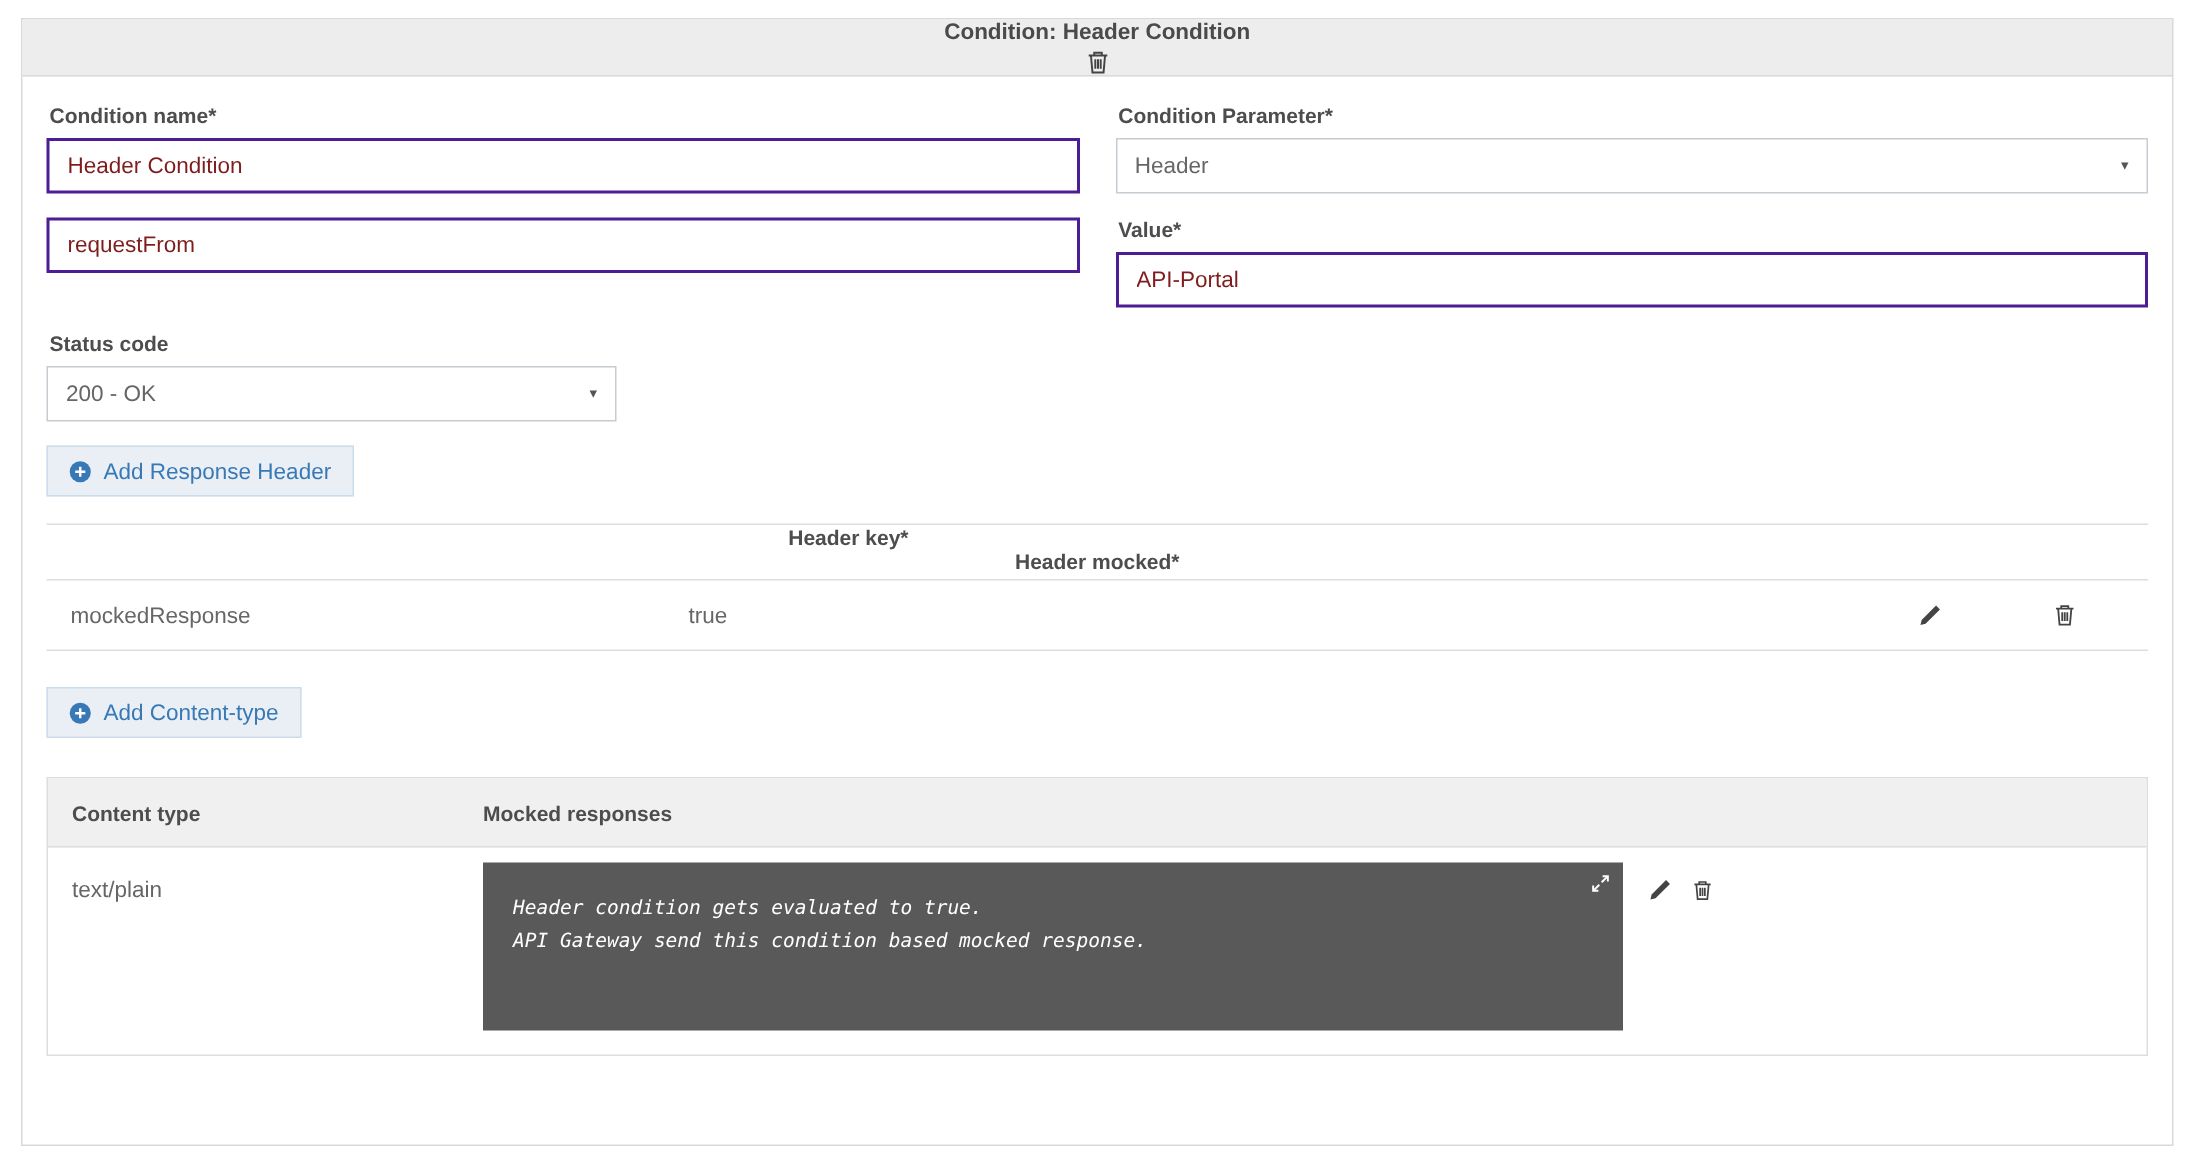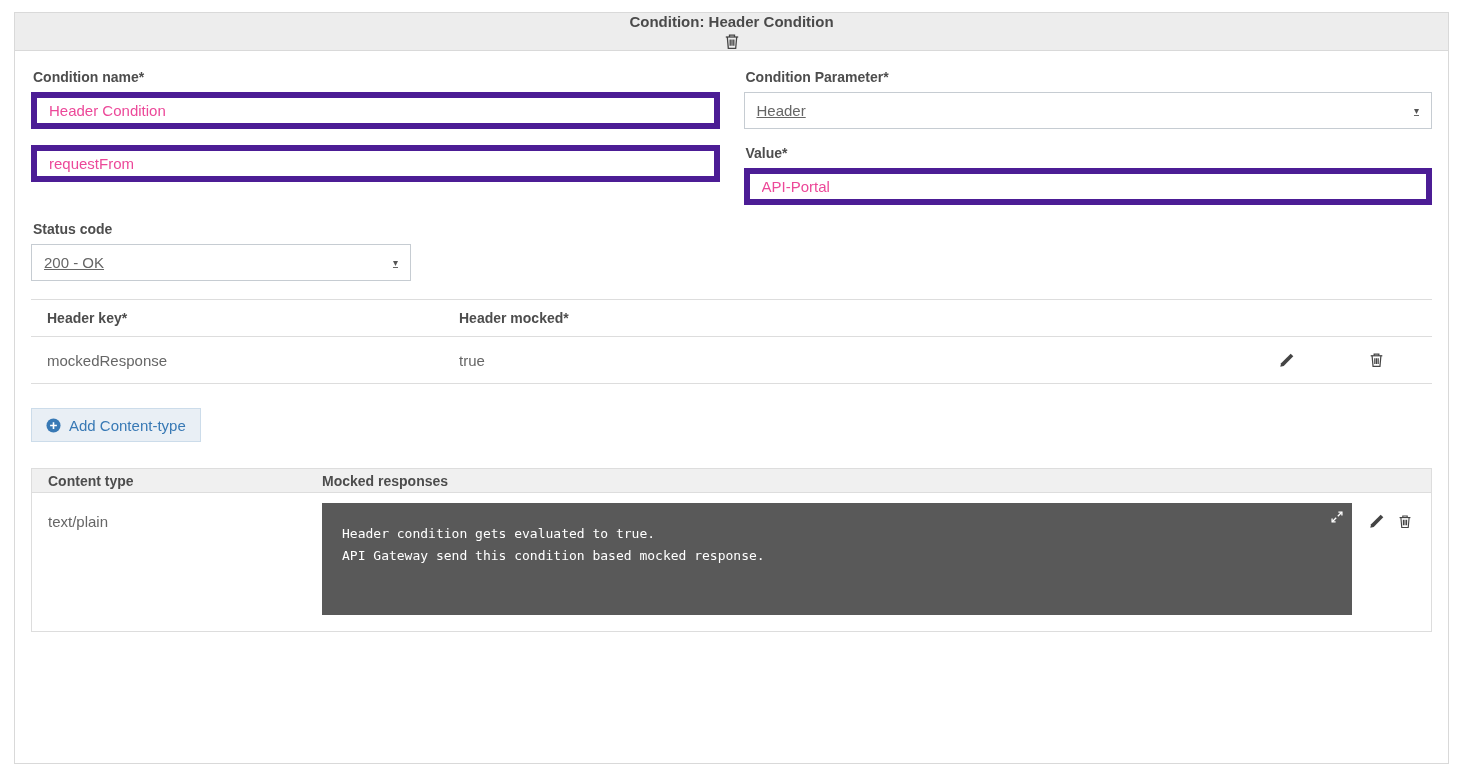--- a/index.html
+++ b/index.html
@@ -35,68 +35,68 @@
   .form-row { display: flex; gap: 24px; }
   .field { flex: 1; min-width: 0; }
   .field-label {
     display: block; font-weight: bold; font-size: 14px;
     color: #4d4d4d; margin: 0 2px 7px;
   }
   .mt { margin-top: 16px; }
 
   .text-input {
     width: 100%; height: 37px;
-    border: 6px solid #4c1d95; background: #fff;
-    padding: 0 12px; font-size: 15px; color: #ec4899;
+    border: 2px solid #4c1d95; background: #fff;
+    padding: 0 12px; font-size: 15px; color: #7f1d1d;
     font-family: "Liberation Sans", sans-serif; outline: none;
   }
   .select {
     height: 37px; border: 1px solid #c6ccd2; background: #fff;
     display: flex; align-items: center; justify-content: space-between;
-    padding: 0 12px; font-size: 15px; color: #666; cursor: pointer; text-decoration: underline;
+    padding: 0 12px; font-size: 15px; color: #666; cursor: pointer;
   }
   .caret { font-size: 10px; color: #555; line-height: 1; }
   .status-select { width: 380px; }
 
   .add-btn {
     margin-top: 16px;
     display: inline-flex; align-items: center; gap: 8px;
     background: #e9eff5; border: 1px solid #ccdcea;
     color: #3879b5; font-size: 15px;
     height: 34px; padding: 0 14px;
     font-family: "Liberation Sans", sans-serif;
     cursor: pointer;
   }
 
   
   .plain-table { margin-top: 18px; }
   .pt-header, .pt-row { display: flex; align-items: center; padding: 0 16px; }
   .pt-header {
     border-top: 1px solid #dddddd; border-bottom: 1px solid #dddddd;
-    height: 38px; font-weight: bold; font-size: 14px; color: #4d4d4d;
+    height: 38px; font-weight: bold; font-size: 14px; color: #4d4d4d; flex-direction: column;
   }
   .pt-row { height: 47px; border-bottom: 1px solid #dddddd; font-size: 15px; color: #666; }
   .pt-col1 { width: 412px; flex: none; }
   .pt-col2 { flex: 1; min-width: 0; }
   .pt-actions { display: flex; gap: 74px; margin-right: 32px; flex: none; }
 
   
   .content-table { margin-top: 26px; border: 1px solid #dddddd; margin-bottom: 50px; }
   .ct-header {
     display: flex; align-items: center;
     background: #f0f0f0; border-bottom: 1px solid #dddddd;
-    height: 24px; padding: 0 16px;
+    height: 46px; padding: 0 16px;
     font-weight: bold; font-size: 14px; color: #4d4d4d;
   }
   .ct-col1 { width: 274px; flex: none; }
   .ct-col2 { flex: 1; min-width: 0; }
   .ct-row { display: flex; align-items: flex-start; padding: 10px 16px 16px; font-size: 15px; color: #666; }
   .ct-row .ct-col1 { padding-top: 10px; }
 
-  .code-wrap { flex: none; width: 1030px; }
+  .code-wrap { flex: none; width: 760px; font-style: italic; }
   .code-block {
     position: relative;
     background: #595959; color: #ffffff;
     font-family: "DejaVu Sans Mono", monospace;
     font-size: 13px; line-height: 22px;
     padding: 20px 44px 20px 20px;
     min-height: 112px;
   }
   .code-text { white-space: pre-wrap; }
   .expand-btn { position: absolute; top: 7px; right: 8px; cursor: pointer; }
@@ -152,20 +152,29 @@
       </div>
 
       <div class="mt">
         <span class="field-label">Status code</span>
         <div class="select status-select">
           <span>200 - OK</span>
           <span class="caret">▾</span>
         </div>
       </div>
 
+      <button class="add-btn">
+        <span>
+          <svg viewBox="0 0 16 16" width="15" height="15">
+            <circle cx="8" cy="8" r="7.5" fill="#3879b5"></circle>
+            <path d="M8 4.4v7.2M4.4 8h7.2" stroke="#fff" stroke-width="1.7"></path>
+          </svg>
+        </span>
+        <span>Add Response Header</span>
+      </button>
 
       <div class="plain-table">
         <div class="pt-header">
           <span class="pt-col1">Header key*</span>
           <span class="pt-col2">Header mocked*</span>
         </div>
         <div class="pt-row">
           <span class="pt-col1">mockedResponse</span>
           <span class="pt-col2">true</span>
           <span class="pt-actions">

